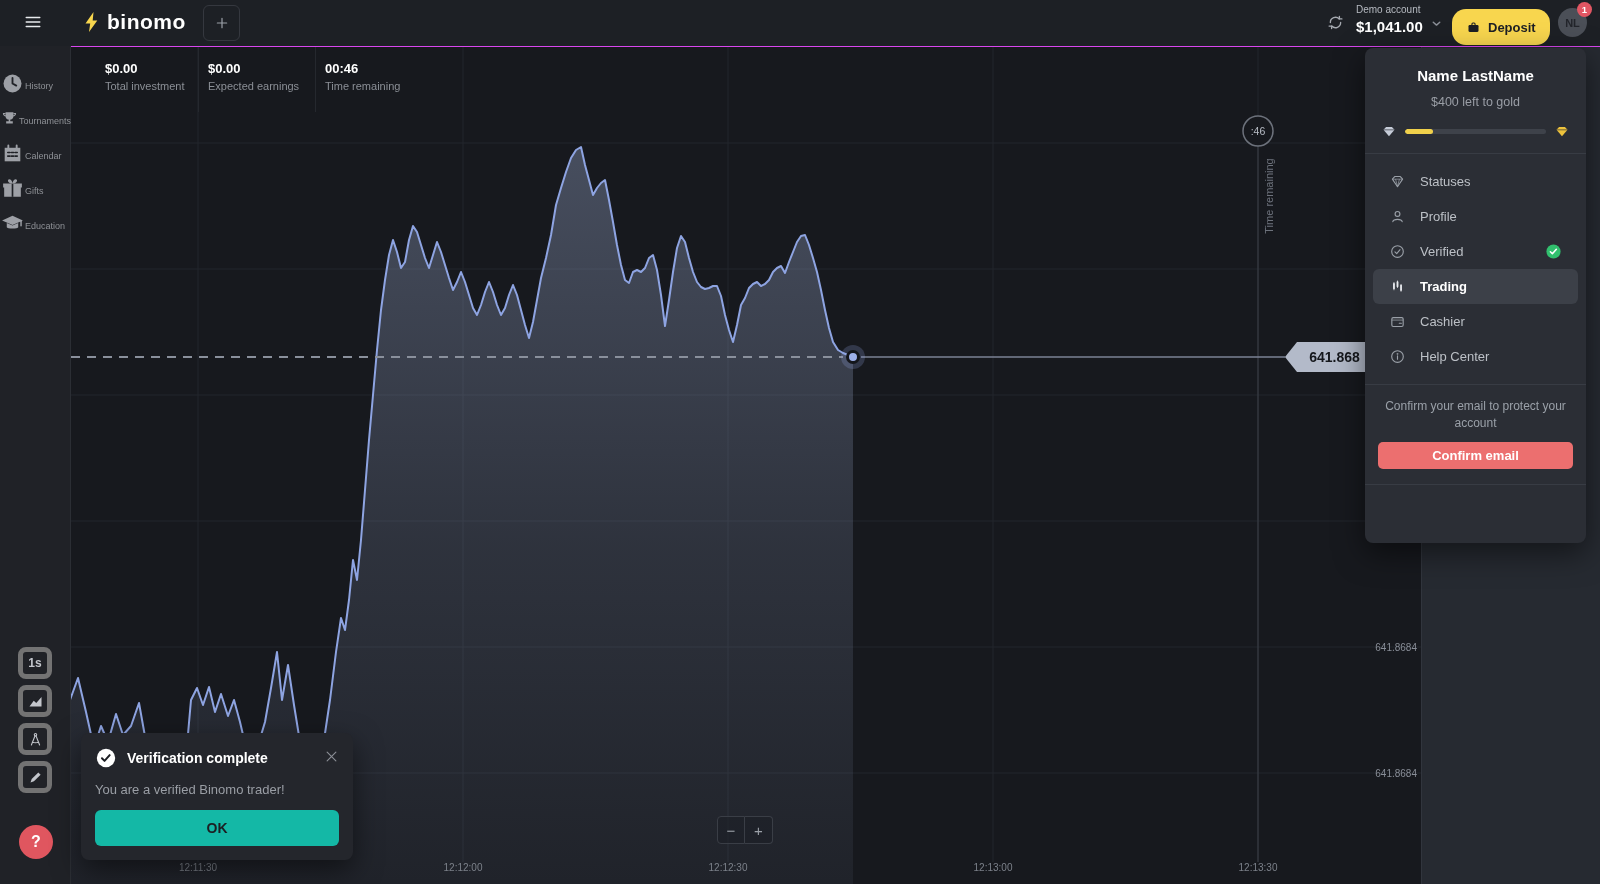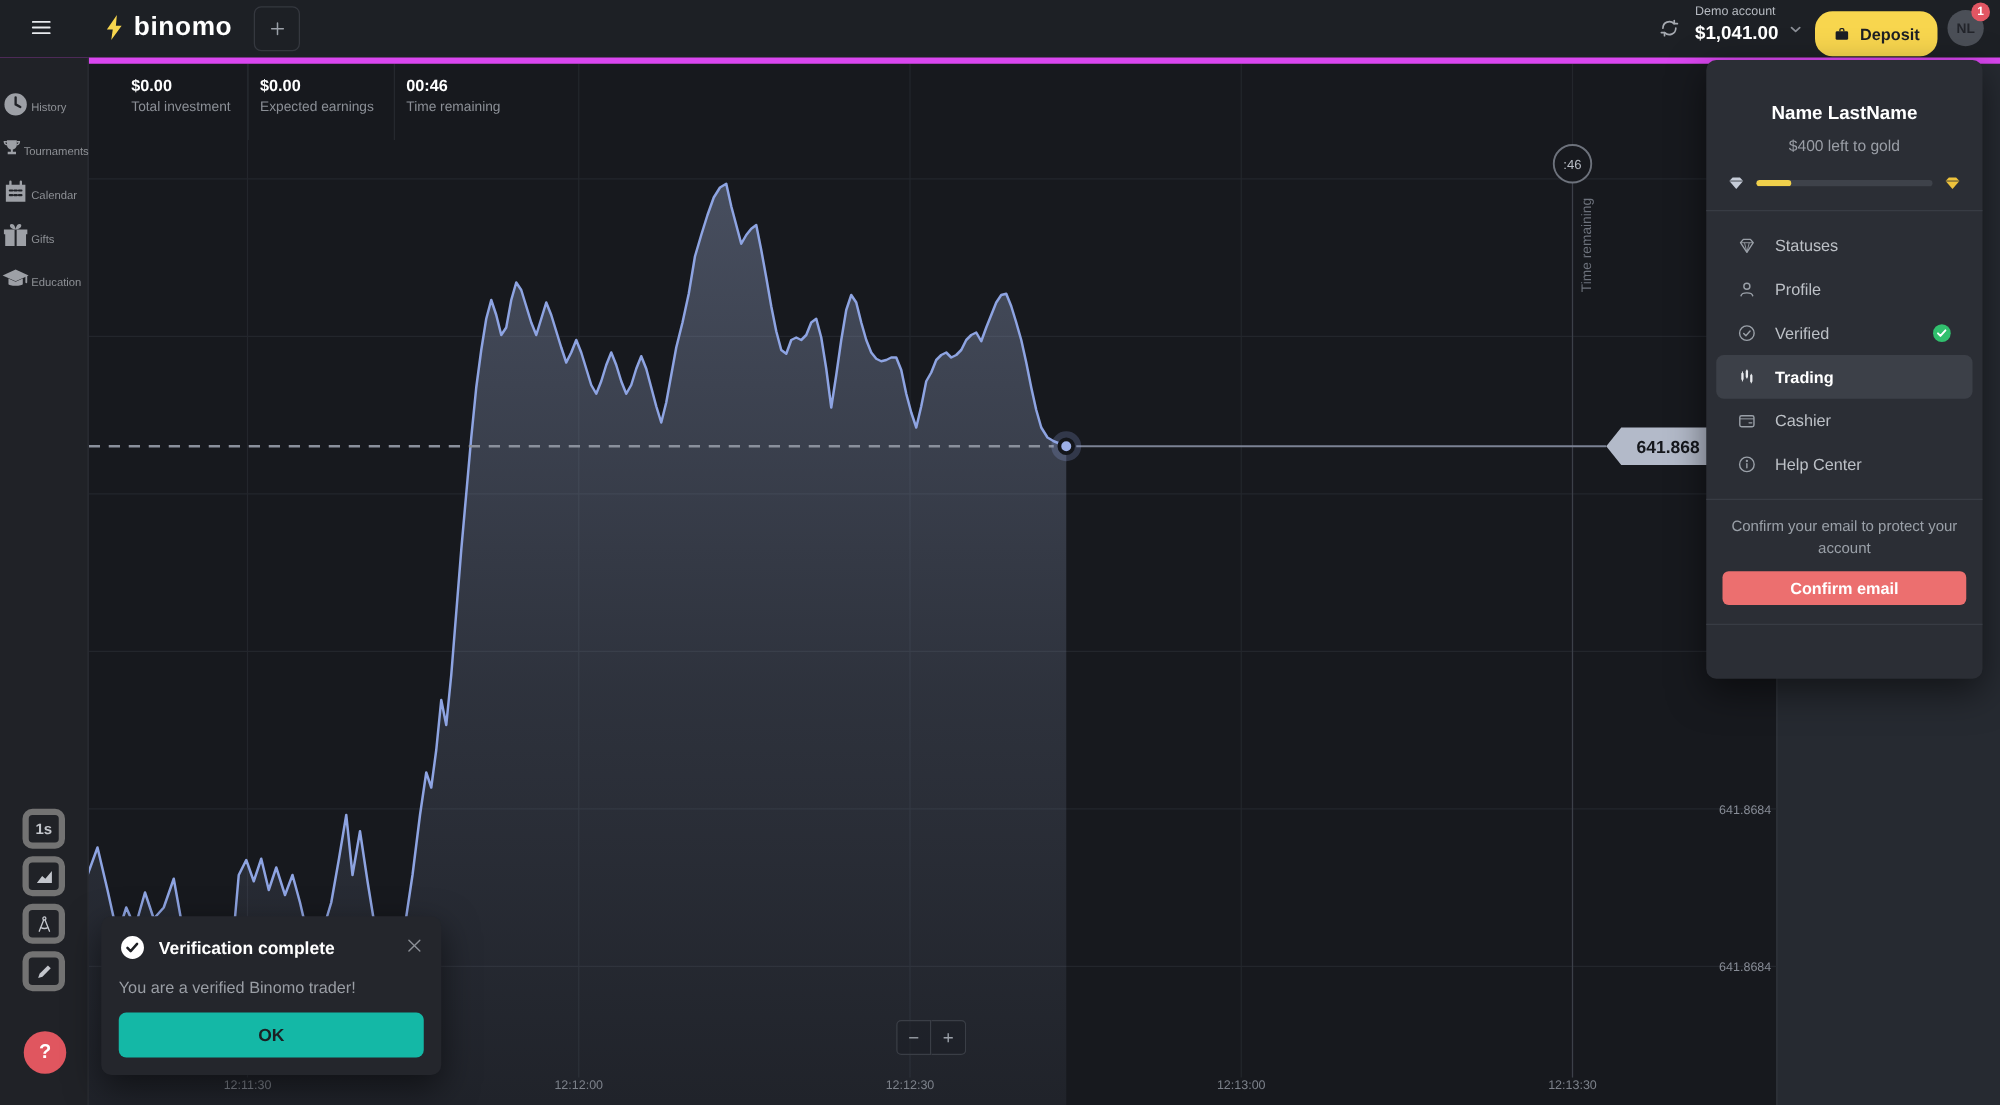--- a/index.html
+++ b/index.html
@@ -1,20 +1,20 @@
 <!DOCTYPE html>
 <html><head>
 <meta charset="utf-8">
 <style>
   html,body{margin:0;padding:0;background:#17191e;font-family:"Liberation Sans",sans-serif;}
   body{width:1600px;height:884px;position:relative;overflow:hidden;color:#cfd2d8;-webkit-font-smoothing:antialiased;}
   .ic{display:inline-block;line-height:0;}
   .ic svg{width:100%;height:100%;display:block;}
   
-  .topbar{position:absolute;left:0;top:0;width:1600px;height:46px;background:#1d2025;border-bottom:5px solid #d946ef;z-index:30;}
+  .topbar{position:absolute;left:0;top:0;width:1600px;height:46px;background:#1d2025;border-bottom:1px solid #d946ef;z-index:30;}
   .hamburger{position:absolute;left:22px;top:13px;width:22px;height:18px;color:#e8eaee;cursor:pointer;}
   .logo{position:absolute;left:80px;top:9px;display:flex;align-items:center;gap:3px;}
   .logo .bolt{width:24px;height:26px;color:#f8d64e;}
   .logo-text{font-size:21px;font-weight:bold;color:#fff;letter-spacing:.5px;}
   .plus-btn{position:absolute;left:203px;top:5px;width:37px;height:36px;border:1px solid #35383f;border-radius:6px;display:flex;align-items:center;justify-content:center;color:#9ba0a8;box-sizing:border-box;}
   .plus-btn .ic{width:16px;height:16px;}
   .asset-tab{position:absolute;left:248px;top:4px;width:150px;height:42px;background:#2c2f36;border-radius:4px 4px 0 0;border-bottom:3px solid #ffffff;box-sizing:border-box;display:flex;align-items:center;padding:0 12px;gap:7px;}
   .asset-tab .chev{width:14px;height:14px;color:#8b8f97;}
   .asset-tab .gold{width:19px;height:19px;}
   .asset-name{font-size:13px;color:#eceef1;font-weight:bold;}
@@ -57,21 +57,21 @@
   
   .toast{position:absolute;left:81px;top:733px;width:272px;background:#24262c;border-radius:8px;box-shadow:0 10px 28px rgba(0,0,0,.5);padding:14px;z-index:40;box-sizing:border-box;}
   .toast-head{display:flex;align-items:center;gap:10px;}
   .toast-check{width:22px;height:22px;}
   .toast-title{font-size:14px;font-weight:bold;color:#fff;}
   .toast-close{position:absolute;right:14px;top:16px;width:15px;height:15px;color:#8b8f96;cursor:pointer;}
   .toast-msg{font-size:13px;color:#9a9ea5;margin-top:13px;}
   .toast-ok{margin-top:13px;width:100%;height:36px;background:#14b8a6;border:none;border-radius:6px;font-size:14px;font-weight:bold;color:#1c1e22;font-family:"Liberation Sans",sans-serif;cursor:pointer;}
   
   .panel{position:absolute;left:1365px;top:48px;width:221px;height:495px;background:#2b2e35;border-radius:8px;box-shadow:0 10px 30px rgba(0,0,0,.5);z-index:50;box-sizing:border-box;}
-  .pm-head{padding:34px 16px 15px;text-align:center;}
+  .pm-head{padding:19px 16px 15px;text-align:center;}
   .pm-name{font-size:15px;font-weight:bold;color:#fff;}
   .pm-sub{font-size:12.5px;color:#9a9ea6;margin-top:11px;}
   .pm-progress{display:flex;align-items:center;gap:8px;margin-top:15px;}
   .pm-progress .dm{width:16px;height:14px;}
   .dm-silver{color:#c6ccd8;}
   .dm-gold{color:#edc23c;}
   .pm-track{flex:1;height:5px;background:#3e424a;border-radius:3px;overflow:hidden;}
   .pm-fill{height:100%;background:#f0d04b;border-radius:3px;}
   .pm-div{border-top:1px solid #383c44;}
   .pm-items{padding:10px 8px;}

